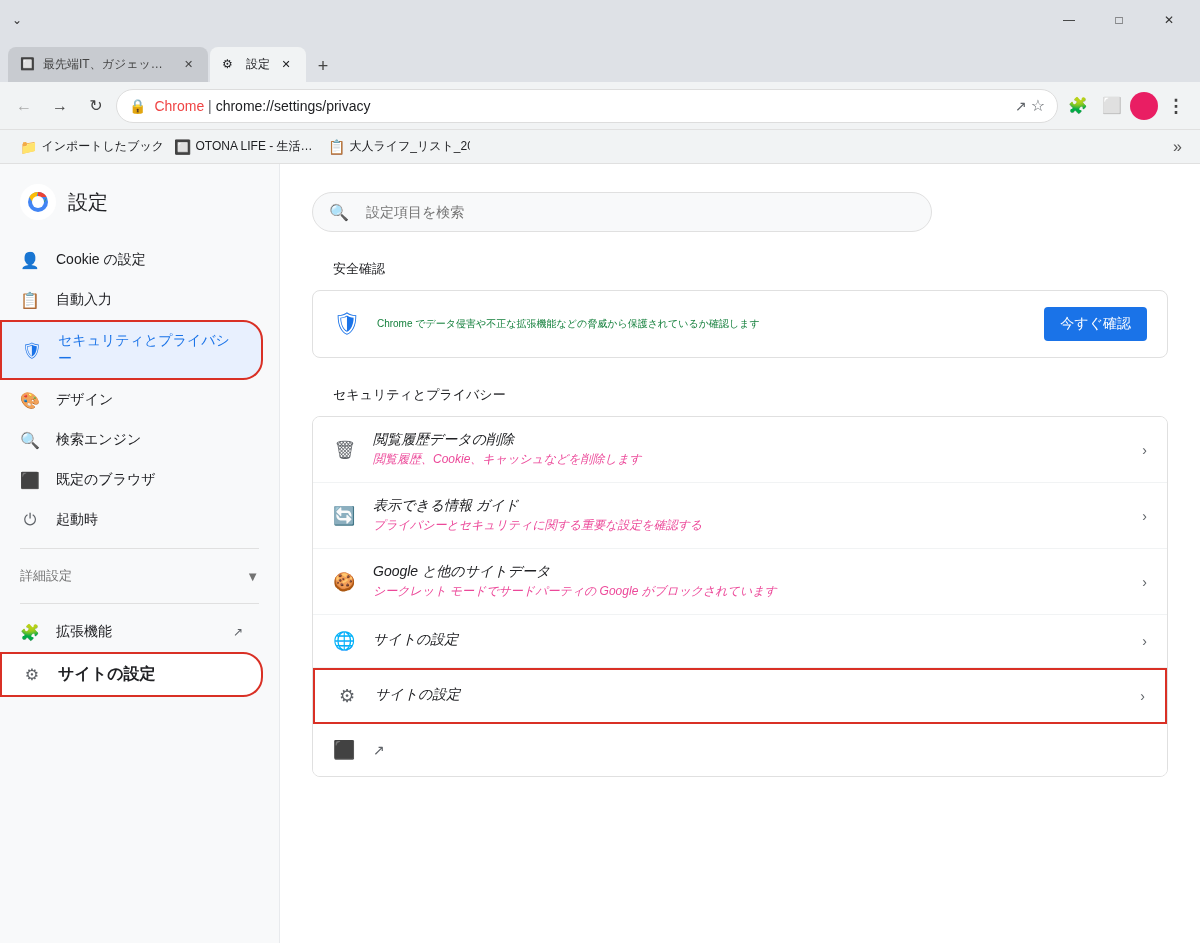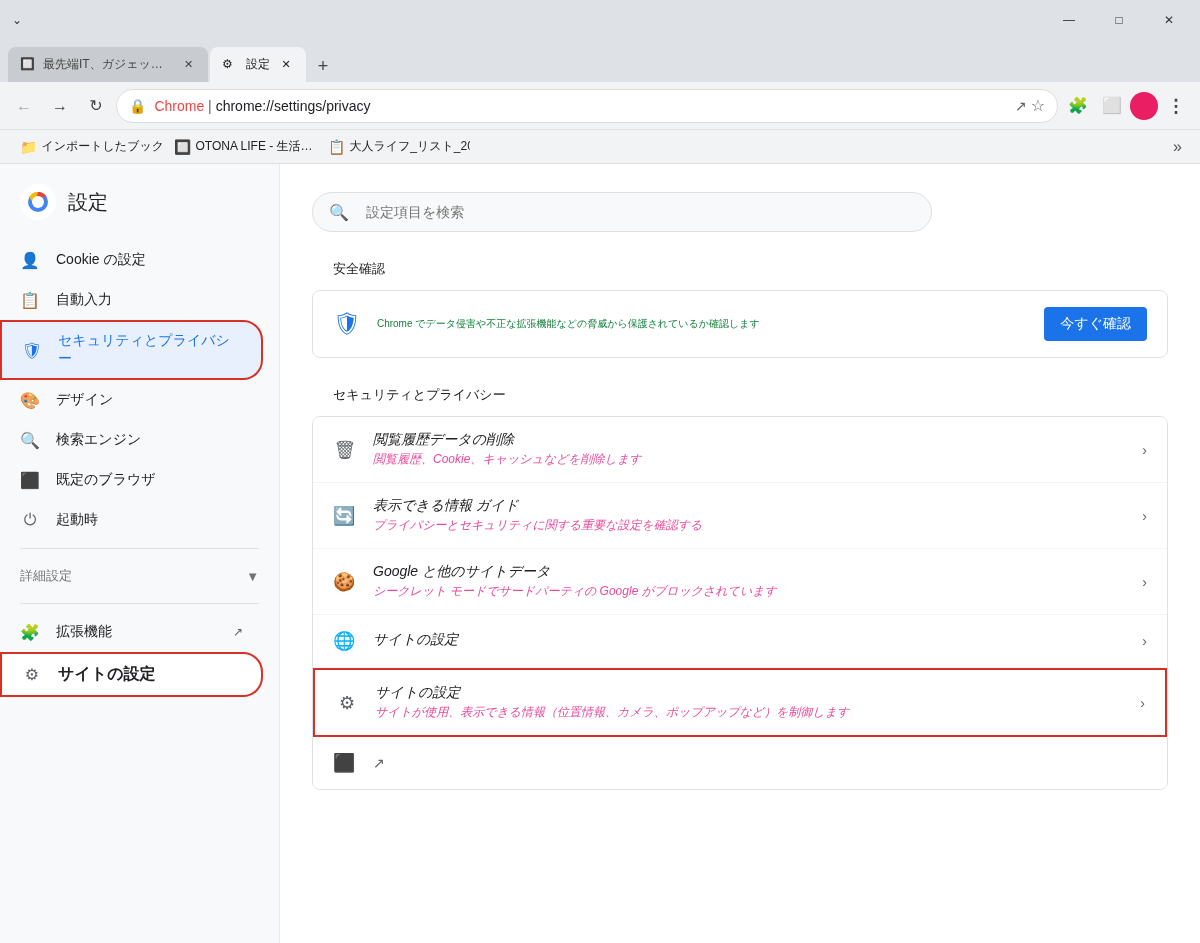--- a/index.html
+++ b/index.html
@@ -588,21 +588,20 @@
         <div class="item-text">
           <div class="item-title">サイトの設定</div>
         </div>
         <span class="item-arrow">›</span>
       </div>
 
       <div class="settings-list-item highlighted" style="border:2px solid #d93025;background:#fff;">
         <span class="item-icon">⚙</span>
         <div class="item-text">
           <div class="item-title">サイトの設定</div>
-          <div class="item-subtitle">サイトが使用、表示できる情報（位置情報、カメラ、ポップアップなど）を制御します</div>
         </div>
         <span class="item-arrow">›</span>
       </div>
 
       <div class="settings-list-item">
         <span class="item-icon">⬛</span>
         <span class="item-ext-icon">↗</span>
       </div>
 
     </div>

